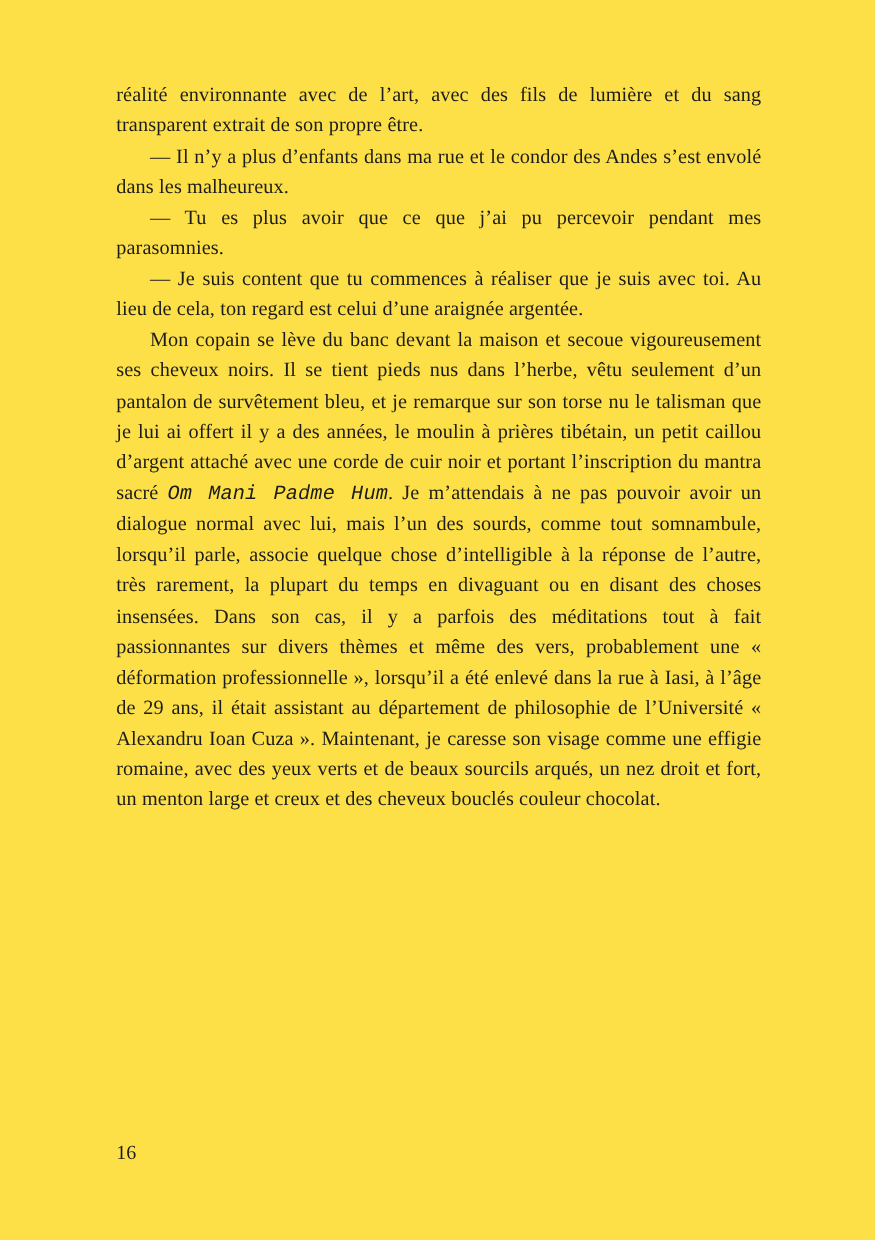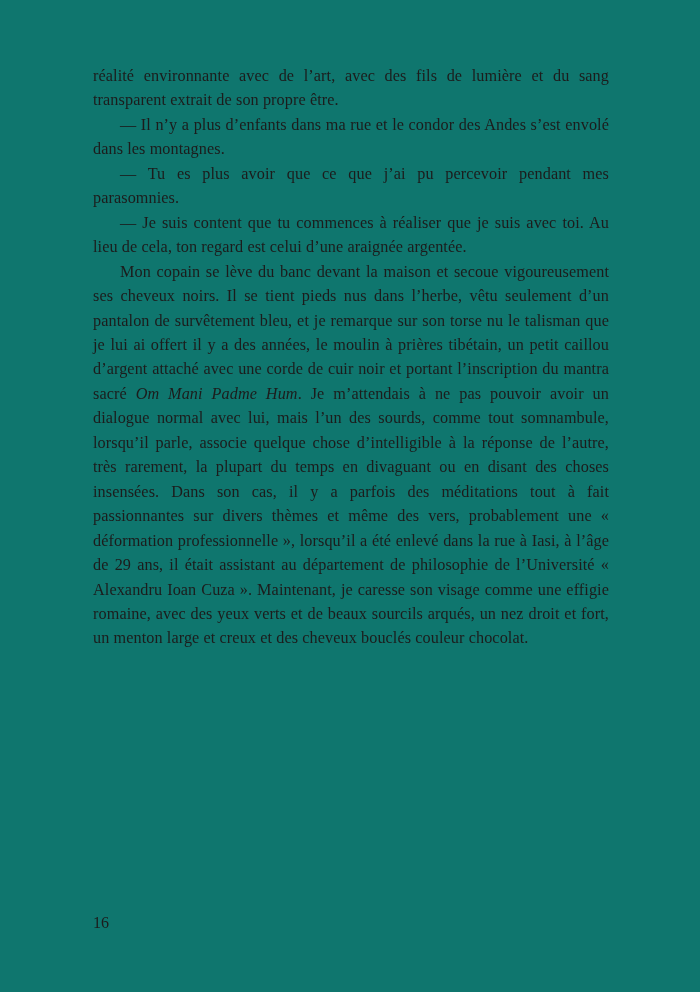--- a/index.html
+++ b/index.html
@@ -11,21 +11,21 @@
     width: 700px;
     height: 992px;
     overflow: hidden;
     font-family: "Liberation Serif", "DejaVu Serif", serif;
     color: #1c1c1c;
   }
   .page {
     position: relative;
     width: 700px;
     height: 992px;
-    background: #0f766e;
+    background: #fde047;
   }
   .text-block {
     position: absolute;
     left: 93px;
     top: 64px;
     width: 516px;
     font-size: 16.2px;
     line-height: 24.45px;
     text-align: justify;
     letter-spacing: 0.1px;
@@ -33,40 +33,41 @@
   .para {
     margin: 0;
     padding: 0;
     text-indent: 27px;
   }
   .para.no-indent {
     text-indent: 0;
   }
   .para i {
     font-style: italic;
+    font-family: Liberation Mono, monospace;
   }
   .page-number {
     position: absolute;
     left: 93px;
     top: 911px;
     font-size: 16px;
     line-height: 24px;
     color: #1c1c1c;
   }
 </style>
 </head>
 <body>
 
 <div class="page">
   <div class="text-block">
 
     <p class="para no-indent"><span>réalité environnante avec de l’art, avec des fils de lumière et du sang transparent extrait de son propre être.</span></p>
 
 
-    <p class="para"><span>— Il n’y a plus d’enfants dans ma rue et le condor des Andes s’est envolé dans les montagnes.</span></p>
+    <p class="para"><span>— Il n’y a plus d’enfants dans ma rue et le condor des Andes s’est envolé dans les malheureux.</span></p>
 
     <p class="para"><span>— Tu es plus avoir que ce que j’ai pu percevoir pendant mes parasomnies.</span></p>
 
 
     <p class="para"><span>— Je suis content que tu commences à réaliser que je suis avec toi. Au lieu de cela, ton regard est celui d’une araignée argentée.</span></p>
 
 
     <p class="para"><span>Mon copain se lève du banc devant la maison et secoue vigoureusement ses cheveux noirs. Il se tient pieds nus dans l’herbe, vêtu seulement d’un pantalon de survêtement bleu, et je remarque sur son torse nu le talisman que je lui ai offert il y a des années, le moulin à prières tibétain, un petit caillou d’argent attaché avec une corde de cuir noir et portant l’inscription du mantra sacré </span><i>Om Mani Padme Hum</i><span>. Je m’attendais à ne pas pouvoir avoir un dialogue normal avec lui, mais l’un des sourds, comme tout somnambule, lorsqu’il parle, associe quelque chose d’intelligible à la réponse de l’autre, très rarement, la plupart du temps en divaguant ou en disant des choses insensées. Dans son cas, il y a parfois des méditations tout à fait passionnantes sur divers thèmes et même des vers, probablement une « déformation professionnelle », lorsqu’il a été enlevé dans la rue à Iasi, à l’âge de 29 ans, il était assistant au département de philosophie de l’Université « Alexandru Ioan Cuza ». Maintenant, je caresse son visage comme une effigie romaine, avec des yeux verts et de beaux sourcils arqués, un nez droit et fort, un menton large et creux et des cheveux bouclés couleur chocolat.</span></p>
 
 

